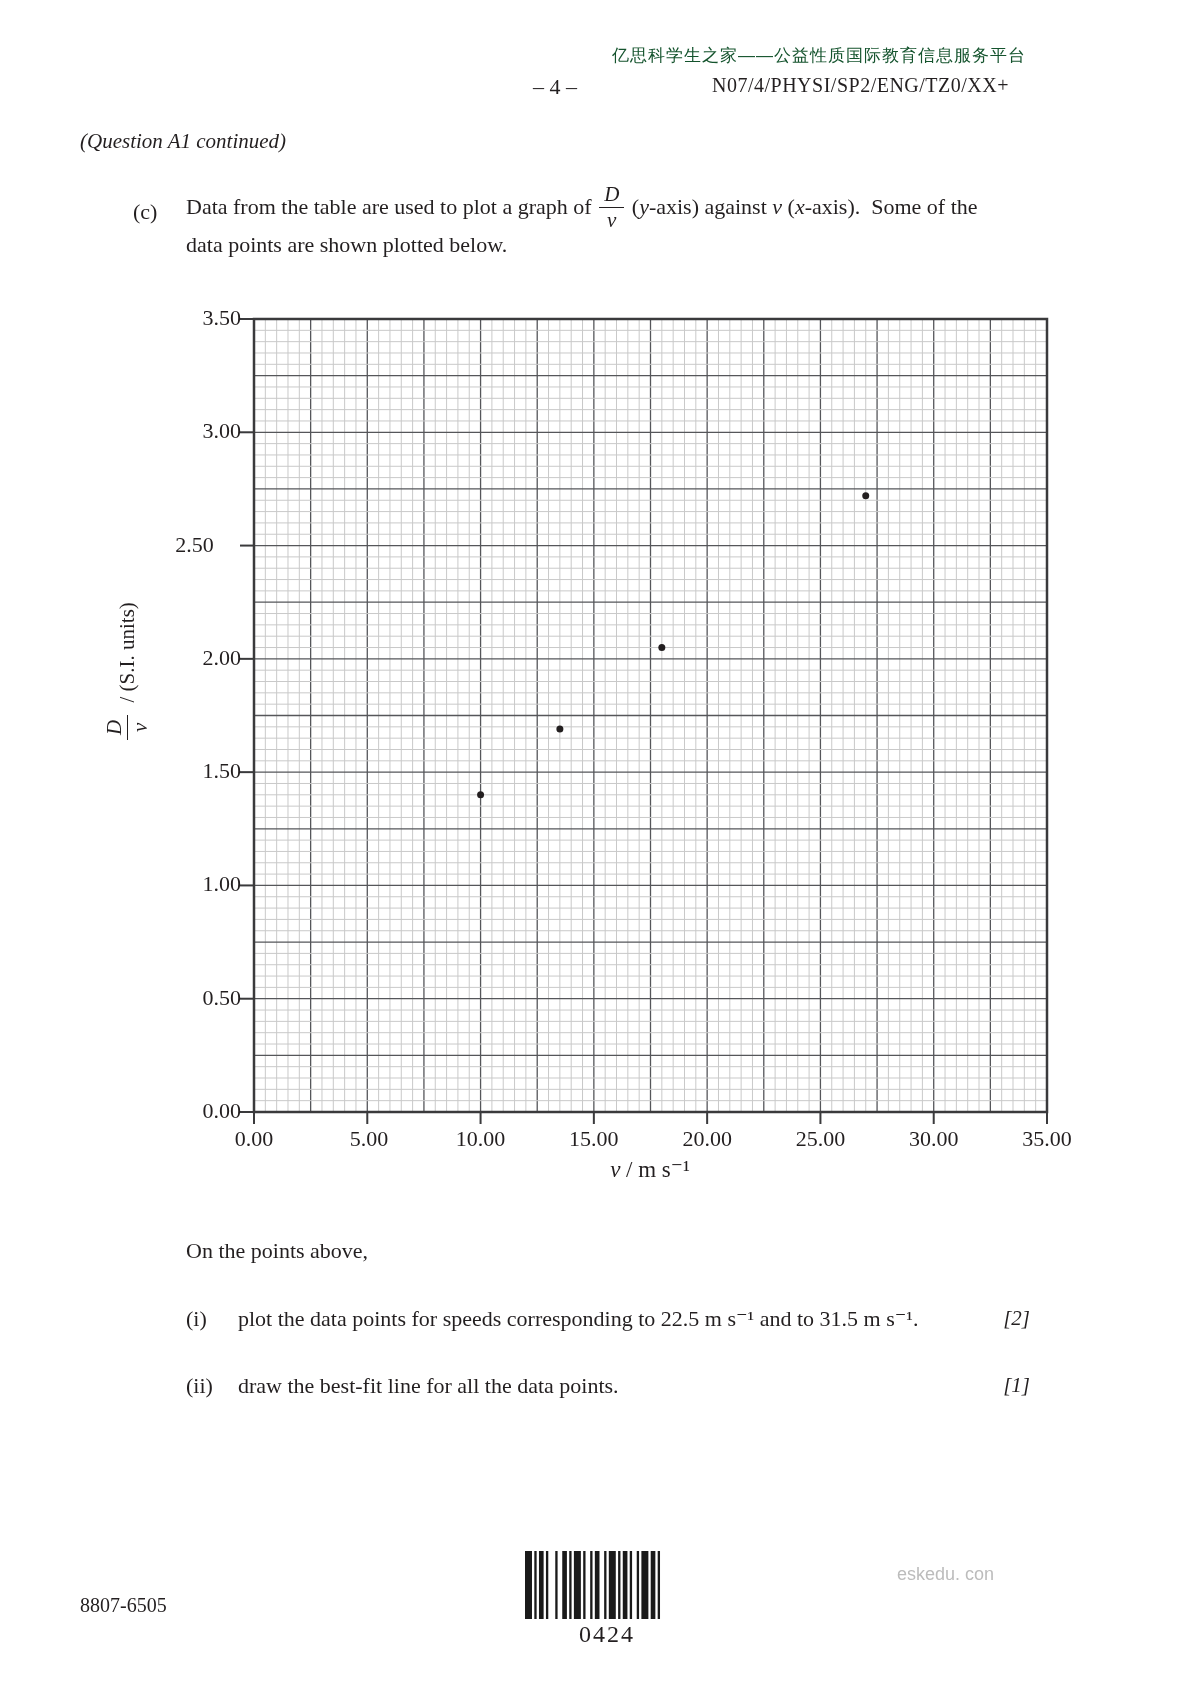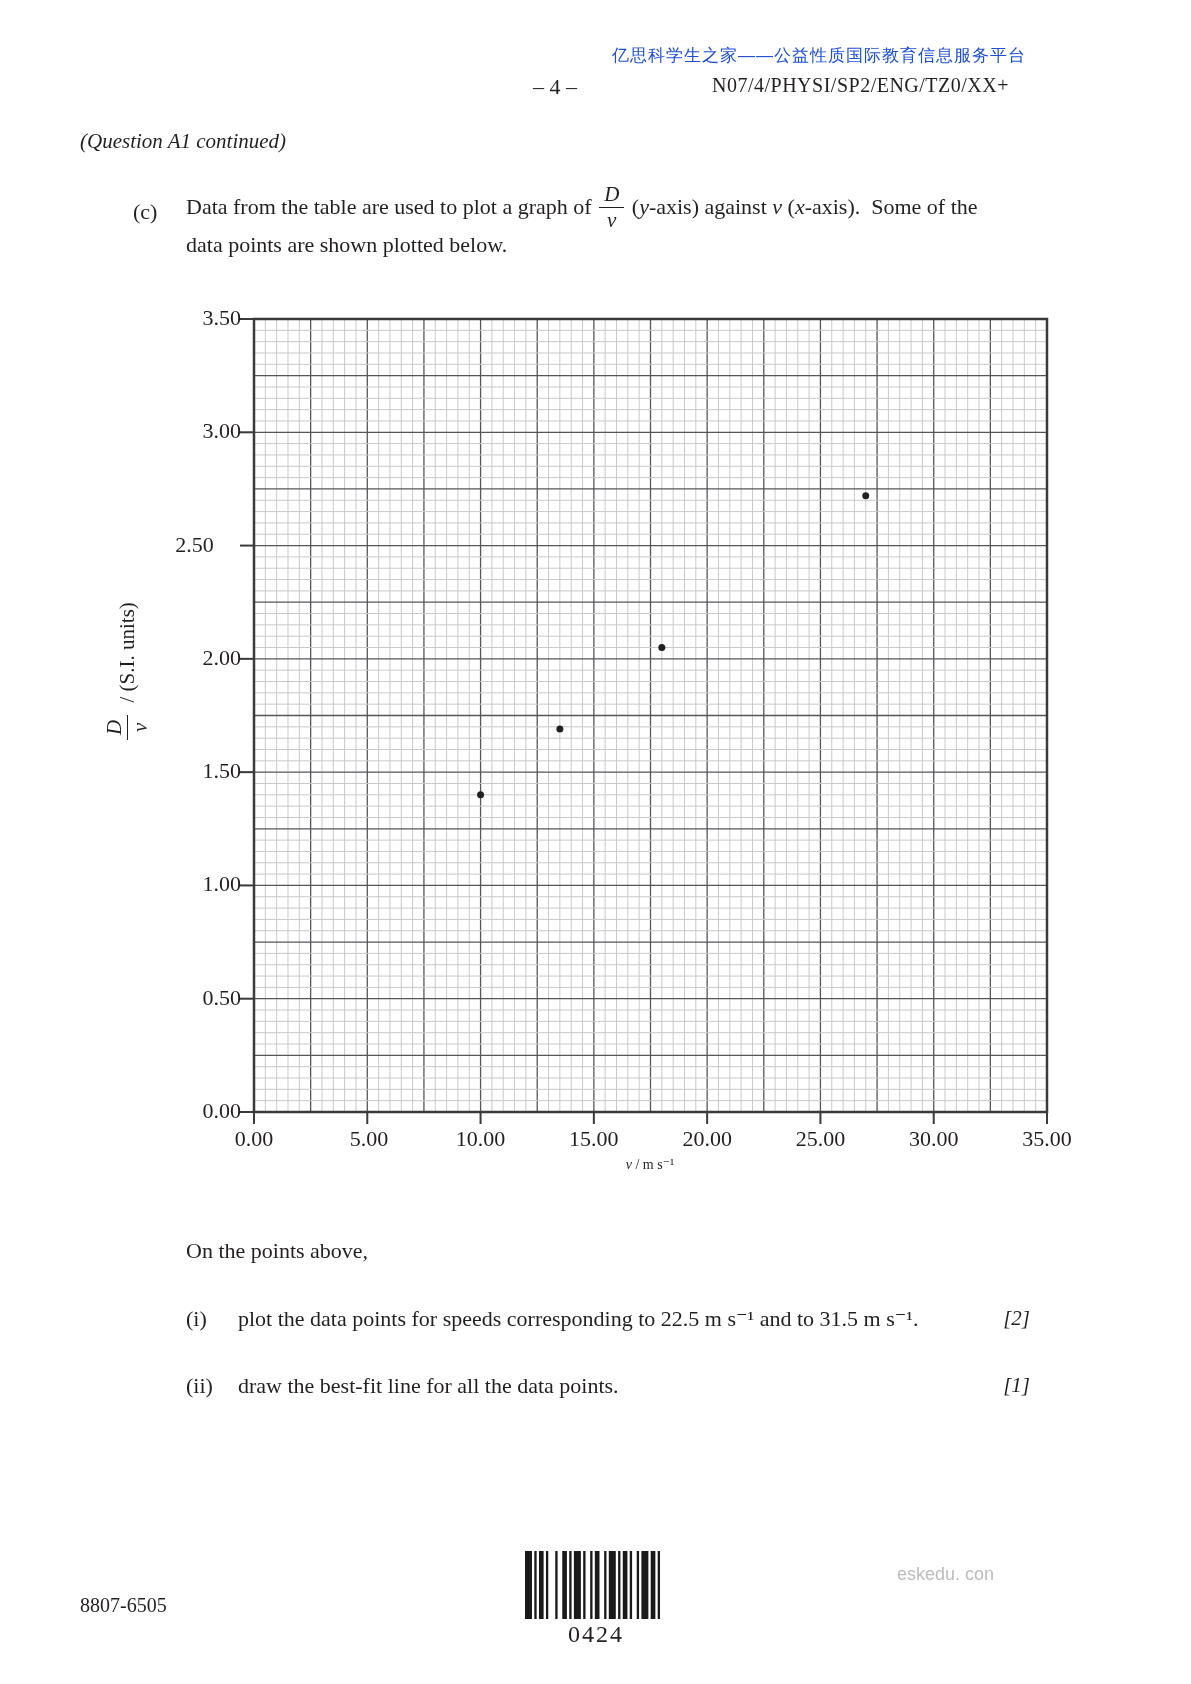--- a/index.html
+++ b/index.html
@@ -4,53 +4,53 @@
 <style>
   html,body{margin:0;padding:0;background:#ffffff;}
   #page{
     position:relative;width:1191px;height:1684px;background:#ffffff;
     font-family:"Liberation Serif","DejaVu Serif",serif;color:#231f20;overflow:hidden;
   }
   .abs{position:absolute;}
   .it{font-style:italic;}
   .seg{white-space:pre-wrap;}
   
-  .cn-watermark{left:612px;top:44px;font-size:17px;color:#1d4ed8;font-family:"Liberation Sans","DejaVu Sans",sans-serif;letter-spacing:1px;}
+  .cn-watermark{left:612px;top:44px;font-size:17px;color:#14532d;font-family:"Liberation Sans","DejaVu Sans",sans-serif;letter-spacing:1px;}
   .page-num{left:533px;top:74px;font-size:22px;}
   .exam-code{left:712px;top:74px;font-size:20px;letter-spacing:0.5px;}
   .q-continued{left:80px;top:129px;font-size:21px;}
   
   .qc-label{left:133px;top:199px;font-size:22px;}
   .qc-body{left:186px;top:183px;width:860px;font-size:22px;}
   .qc-line1{display:flex;align-items:center;height:48px;white-space:pre;}
   .qc-line2{margin-top:1px;}
   .frac{display:inline-block;text-align:center;font-style:italic;line-height:1.08;font-size:21px;vertical-align:middle;margin:0 2px;}
   .frac .num{display:block;padding:0 5px 1px 5px;}
   .frac .den{display:block;border-top:1.5px solid #231f20;padding:1px 5px 0 5px;}
   
   #plot-svg{left:238px;top:316px;}
   .ytick{position:absolute;left:148px;width:93px;text-align:right;font-size:22px;}
   .xtick{position:absolute;width:90px;text-align:center;font-size:22px;}
-  .x-axis-title{left:540px;top:1156px;width:220px;text-align:center;font-size:14px;white-space:pre;}
+  .x-axis-title{left:540px;top:1156px;width:220px;text-align:center;font-size:23px;white-space:pre;}
   .y-axis-title{
     left:7px;top:642px;width:240px;height:60px;
     display:flex;align-items:center;justify-content:center;gap:5px;
     transform:rotate(-90deg);font-size:21px;white-space:pre;
   }
   
   .intro{left:186px;top:1238px;font-size:22px;}
   .item-label{left:186px;font-size:22px;}
   .item-text{left:238px;width:730px;font-size:22px;}
   .item-marks{left:950px;width:80px;text-align:right;font-size:21px;font-style:italic;}
   .row1{top:1306px;} .row2{top:1373px;}
   
   .continues{left:530px;top:1497px;width:500px;text-align:right;font-size:22px;font-style:italic;}
   .doc-num{left:80px;top:1594px;font-size:20px;}
   #barcode{left:525px;top:1551px;}
-  .barcode-text{left:525px;top:1621px;width:142px;text-align:center;font-size:24px;letter-spacing:2px;}
+  .barcode-text{left:536px;top:1621px;width:142px;text-align:center;font-size:24px;letter-spacing:2px;}
   .site-mark{left:897px;top:1564px;font-size:18px;color:#bcbcbc;font-family:"Liberation Sans","DejaVu Sans",sans-serif;}
 </style>
 </head>
 <body>
 
 <div id="page">
 
   <div class="abs cn-watermark">亿思科学生之家——公益性质国际教育信息服务平台</div>
   <div class="abs page-num">– 4 –</div>
   <div class="abs exam-code">N07/4/PHYSI/SP2/ENG/TZ0/XX+</div>

